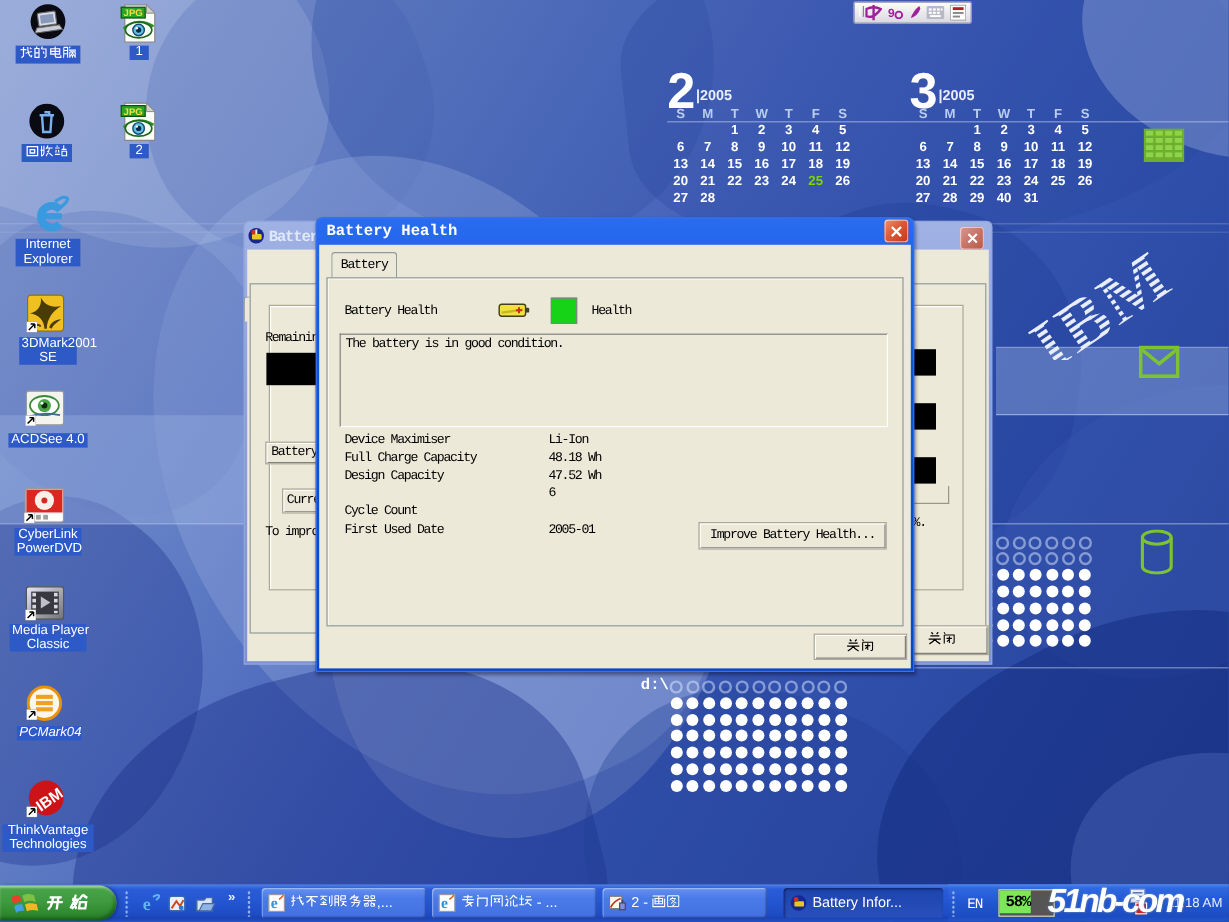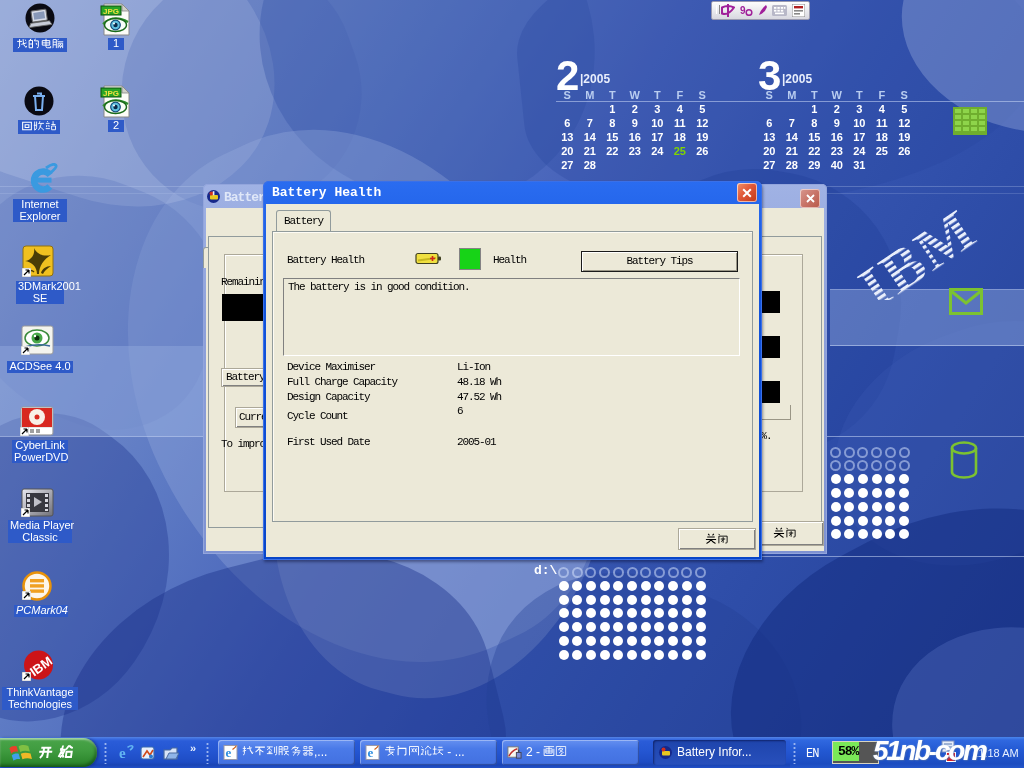--- a/index.html
+++ b/index.html
@@ -676,35 +676,35 @@
 
   <div class="abs t11" style="left:24px;top:73px;">Battery Health</div>
   <svg class="abs" style="left:152px;top:70px;" width="27" height="15" viewBox="0 0 27 15">
     <rect x="1" y="2.5" width="22" height="10" rx="2" fill="#f0e040" stroke="#404020" stroke-width="1.2"></rect>
     <rect x="23" y="5.5" width="3" height="4" rx="1" fill="#404020"></rect>
     <path d="M3,9.5 L21,7" stroke="#c8b820" stroke-width="2"></path>
     <path d="M17.5,5 V10 M15,7.5 H20" stroke="#d02818" stroke-width="1.6"></path>
   </svg>
   <div class="abs" style="left:196px;top:66.5px;width:20px;height:20px;background:#17d317;border:1px solid #848284;"></div>
   <div class="abs t11" style="left:230px;top:73px;">Health</div>
-  <div class="btn mono" style="left:318px;top:69.5px;width:155px;height:19px;font-size:11px;letter-spacing:-1.1px;line-height:18px;border:1px solid #1a1a1a;box-shadow:inset 1px 1px 0 #fff, inset -1px -1px 0 #9a9686;">Battery Tips</div>
 
   <div class="sunk" style="left:20px;top:96.5px;width:455px;height:76px;"></div>
   <div class="abs t11" style="left:25px;top:100px;">The battery is in good condition.</div>
 
   <div class="abs t11" style="left:24px;top:180px;">Device Maximiser</div>
       <div class="abs t11" style="left:194px;top:180px;">Li-Ion</div>
   <div class="abs t11" style="left:24px;top:194.8px;">Full Charge Capacity</div>
       <div class="abs t11" style="left:194px;top:194.8px;">48.18 Wh</div>
   <div class="abs t11" style="left:24px;top:209.6px;">Design Capacity</div>
       <div class="abs t11" style="left:194px;top:209.6px;">47.52 Wh</div>
-  <div class="abs t11" style="left:24px;top:229px;">Cycle Count</div>
+  <div class="abs t11" style="left:24px;top:239px;">Cycle Count</div>
       <div class="abs t11" style="left:194px;top:224.4px;">6</div>
   <div class="abs t11" style="left:24px;top:255px;">First Used Date</div>
       <div class="abs t11" style="left:194px;top:255px;">2005-01</div>
+  <div class="btn mono" style="left:319px;top:254px;width:155px;height:21px;font-size:11px;letter-spacing:-1.1px;line-height:20px;">Improve Battery Health...</div>
 
   <div class="btn" style="left:415px;top:347px;width:76px;height:20px;line-height:19px;"><svg class="cj" width="12" height="12" viewBox="0 0 16 16" style="color:#000">
           <use href="#g_guan"></use>
         </svg><svg class="cj" width="12" height="12" viewBox="0 0 16 16" style="color:#000">
           <use href="#g_bi"></use>
         </svg></div>
 </div>
 </div>
 <div id="tb"></div>
 

